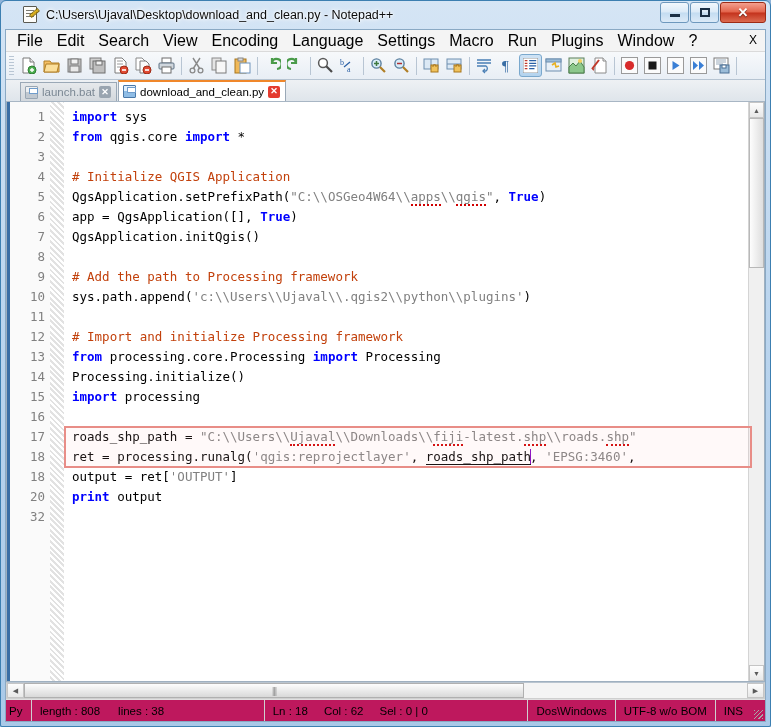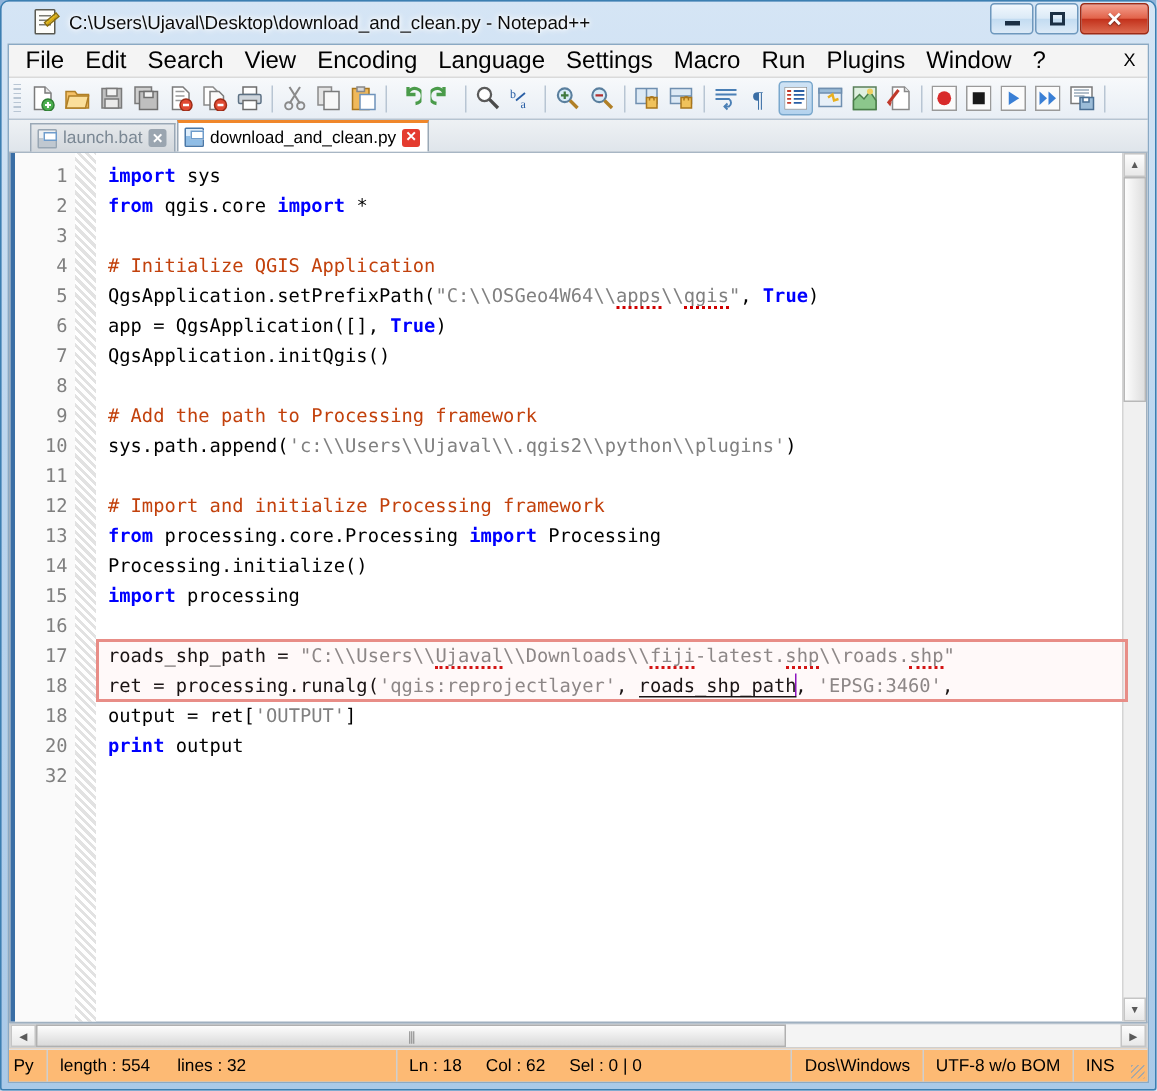--- a/index.html
+++ b/index.html
@@ -301,21 +301,21 @@
     background: linear-gradient(to bottom,#fdfdfd,#d9d9d9);
     border: 1px solid #b0b0b0;
     display: flex; align-items: center; justify-content: center;
     color: #8d8d8d; font-size: 9px; letter-spacing: -1px;
   }
   #htrack { flex: 1 1 auto; background: #f4f4f4; }
 
   
   #statusbar {
     height: 22px; flex: none;
-    background: #fdba74;
+    background: #be185d;
     display: flex; align-items: center;
     font-size: 11.5px; color: #000;
     border-top: 1px solid #e0e0e0;
   }
   .sb-cell {
     height: 100%;
     display: flex; align-items: center;
     padding: 0 8px;
     border-right: 1px solid #cfcfcf;
     white-space: nowrap;
@@ -745,22 +745,22 @@
     <div id="hscroll">
       <div class="hsb-arrow">◀</div>
       <div id="hthumb">|||</div>
       <div id="htrack"></div>
       <div class="hsb-arrow">▶</div>
     </div>
 
     <div id="statusbar">
       <div class="sb-cell" id="sb-lang">Py</div>
       <div class="sb-cell" id="sb-doc">
-        <span>length : 554</span>
-        <span>lines : 32</span>
+        <span>length : 808</span>
+        <span>lines : 38</span>
       </div>
       <div class="sb-cell" id="sb-pos">
         <span>Ln : 18</span>
         <span>Col : 62</span>
         <span>Sel : 0 | 0</span>
       </div>
       <div class="sb-cell">Dos\Windows</div>
       <div class="sb-cell">UTF-8 w/o BOM</div>
       <div class="sb-cell no-border">INS</div>
       <div id="sb-grip">

